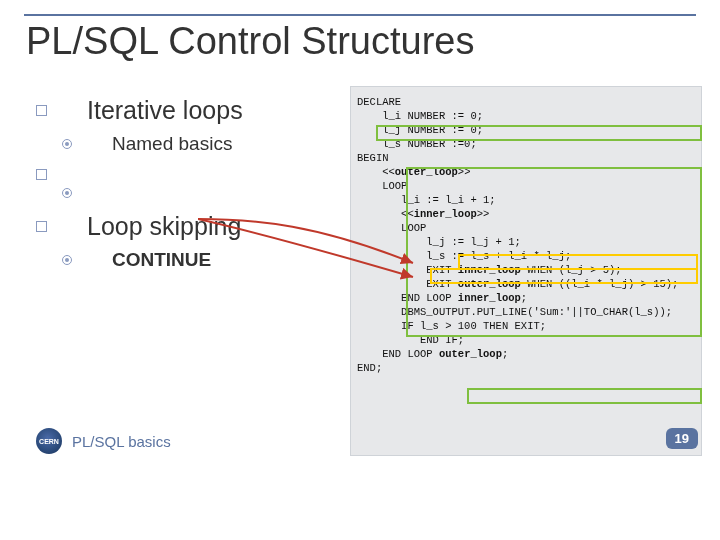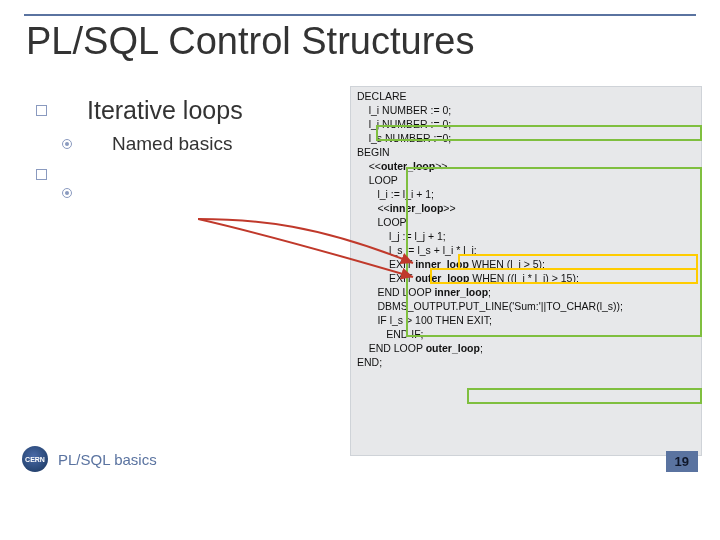--- a/index.html
+++ b/index.html
@@ -8,33 +8,33 @@
   .title-rule { position: absolute; left: 24px; right: 24px; top: 14px; border-top: 2px solid #5a73a0; }
   .title { position: absolute; left: 26px; top: 20px; font-size: 38px; color: #333; letter-spacing: 0px; }
   .content { position: absolute; left: 36px; top: 90px; width: 300px; }
   .bullet-row { display: flex; align-items: center; margin-top: 6px; gap: 28px; }
   .sq { display: inline-block; width: 11px; height: 11px; border: 1.5px solid #8a9abf; margin-right: 12px; flex: 0 0 auto; }
   .dot { display:inline-block; width:10px; height:10px; border-radius:50%; border:1.5px solid #8a9abf; margin-left: 26px; margin-right: 12px; flex:0 0 auto; position: relative; }
   .dot.filled::after { content:""; position:absolute; left:2px; top:2px; width:4px; height:4px; border-radius:50%; background:#8a9abf; }
   .h1item { font-size: 25px; color: #333; }
   .h2item { font-size: 19px; color: #333; }
   .block { margin-bottom: 14px; }
-  .codebox { position: absolute; right: 18px; top: 86px; width: 352px; height: 370px; background: #e7e8ea; border: 1px solid #cfd3d8; font-family: Liberation Sans, sans-serif; font-size: 10.5px; line-height: 14px; color: #111; padding: 2px 6px; white-space: pre; }
+  .codebox { position: absolute; right: 18px; top: 86px; width: 352px; height: 370px; background: #e7e8ea; border: 1px solid #cfd3d8; font-family: Liberation Mono, monospace; font-size: 10.5px; line-height: 14px; color: #111; padding: 8px 6px; white-space: pre; }
   .codebox b { font-weight: bold; }
   .hl-outer-open   { position:absolute; right:18px; top:125px; width:326px; height:16px; border:2px solid #7fbf3f; }
   .hl-innerloop    { position:absolute; right:18px; top:167px; width:296px; height:170px; border:2px solid #7fbf3f; }
   .hl-outer-close  { position:absolute; right:18px; top:388px; width:235px; height:16px; border:2px solid #7fbf3f; }
   .hl-block1 { position:absolute; right:22px; top:254px; width:240px; height:16px; border:2px solid #ffcc00; }
   .hl-block2 { position:absolute; right:22px; top:268px; width:268px; height:16px; border:2px solid #ffcc00; }
   .arrow-svg { position:absolute; left:198px; top:215px; width:230px; height:90px; pointer-events:none; }
-  .footer { position:absolute; left:0; right:0; bottom:0; height:44px; display:flex; align-items:flex-end; justify-content:space-between; padding:0 22px; }
+  .footer { position:absolute; left:14px; right:0; bottom:0; height:44px; display:flex; align-items:flex-start; justify-content:space-between; padding:0 22px; }
   .footer-left { display:flex; align-items:center; gap:10px; }
   .logo { width:26px; height:26px; border-radius:50%; background: radial-gradient(circle at 45% 40%, #4a6aa8 0%, #2b4a7a 60%, #1b325a 100%); color:#fff; font-size:7px; display:flex; align-items:center; justify-content:center; font-weight:bold; }
   .ftext { color:#5a73a0; font-size:15px; }
-  .pgnum { background:#5a73a0; color:#0f172a; font-size:13px; padding:3px 9px; border-radius:0; font-weight:bold; }
+  .pgnum { background:#5a73a0; color:#ffffff; font-size:13px; padding:3px 9px; border-radius:6px; font-weight:bold; }
 </style>
 </head>
 <body>
 
 <div class="slide">
 
   <div class="title-rule"></div>
   <div class="title">PL/SQL Control Structures</div>
 
   <div class="content">
@@ -47,20 +47,30 @@
           <span class="dot filled"></span>
           <span class="h2item">Named basics</span>
         </div>
     </div>
     <div class="block">
       <div class="bullet-row">
           <span class="sq"></span>
         </div>
       <div class="bullet-row" style="margin-top:8px">
           <span class="dot filled"></span>
+        </div>
+    </div>
+    <div class="block">
+      <div class="bullet-row">
+          <span class="sq"></span>
+          <span class="h1item">Loop skipping</span>
+        </div>
+      <div class="bullet-row" style="margin-top:8px">
+          <span class="dot filled"></span>
+          <span class="h2item"><b>CONTINUE</b></span>
         </div>
     </div>
   </div>
 
   <div class="codebox"><span>DECLARE</span>
 <span>    l_i NUMBER := 0;</span>
 <span>    l_j NUMBER := 0;</span>
 <span>    l_s NUMBER :=0;</span>
 <span>BEGIN</span>
 <span>    &lt;&lt;</span><b>outer_loop</b><span>&gt;&gt;</span>

